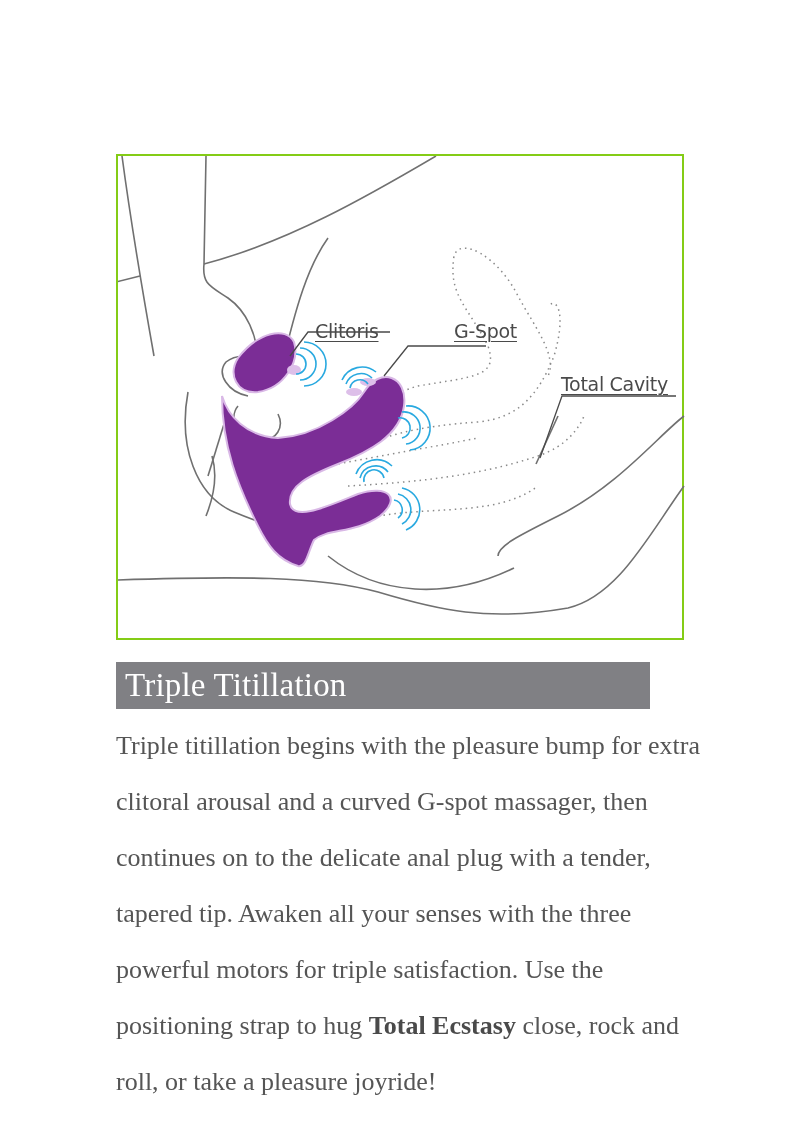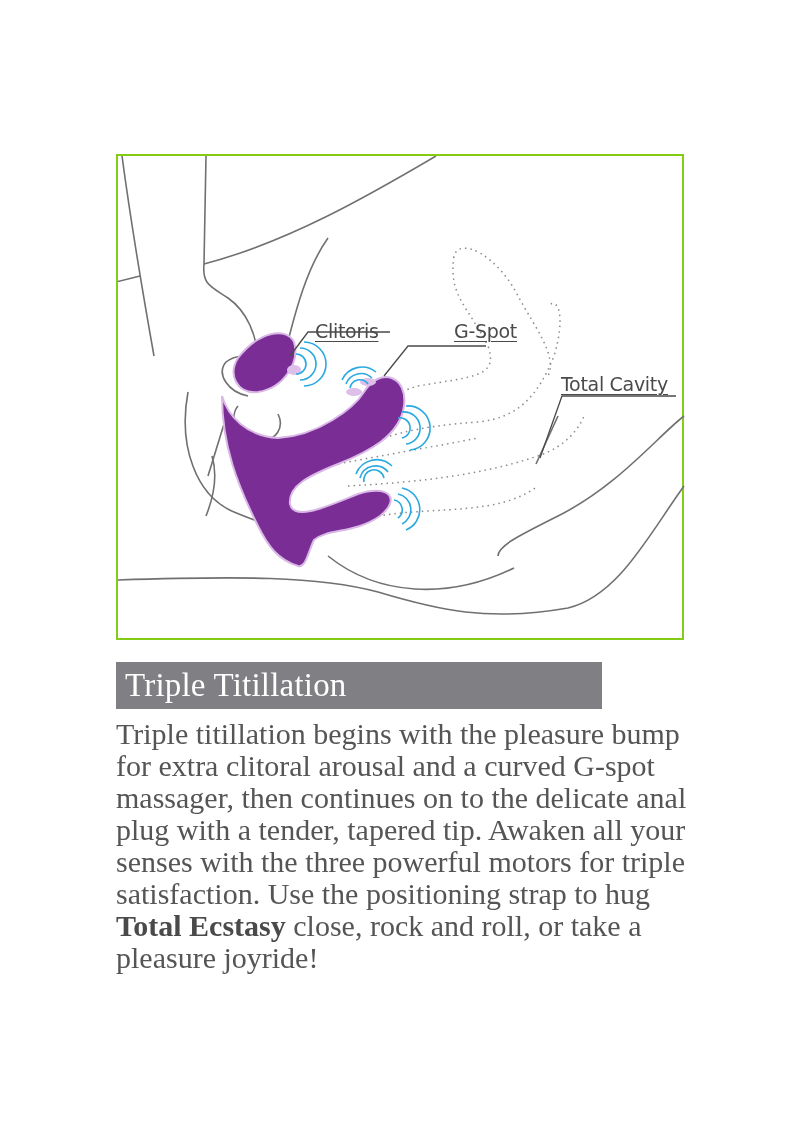--- a/index.html
+++ b/index.html
@@ -8,31 +8,31 @@
     position: absolute; left: 116px; top: 154px; width: 568px; height: 486px;
     border: 2px solid #84cc16; box-sizing: border-box; background: #fff;
   }
   .figure svg { position: absolute; left: 0; top: 0; }
   .label {
     position: absolute; font-family: "DejaVu Sans", sans-serif; font-size: 19px;
     color: #4a4a4a; text-decoration: underline; text-underline-offset: 3px;
     text-decoration-thickness: 1px; white-space: nowrap; letter-spacing: -0.3px;
   }
   .title-bar {
-    position: absolute; left: 116px; top: 662px; width: 486px; height: 47px;
+    position: absolute; left: 116px; top: 662px; width: 534px; height: 47px;
     background: #808084;
   }
   .title-bar h1 {
     margin: 0; position: absolute; left: 9px; top: 5px;
     font-family: "Liberation Serif", serif; font-weight: normal;
     font-size: 33px; color: #ffffff; letter-spacing: 0.2px;
   }
   .body-text {
     position: absolute; left: 116px; top: 718px; width: 600px;
-    font-family: "Liberation Serif", serif; font-size: 30px; line-height: 32px;
+    font-family: "Liberation Serif", serif; font-size: 26px; line-height: 56px;
     color: #555555; margin: 0;
   }
   .body-text b { color: #4a4a4a; }
 </style>
 </head>
 <body>
 
 <div class="figure">
   <svg width="568" height="486" viewBox="0 0 568 486">
     <g fill="none" stroke="#707070" stroke-width="1.6">

